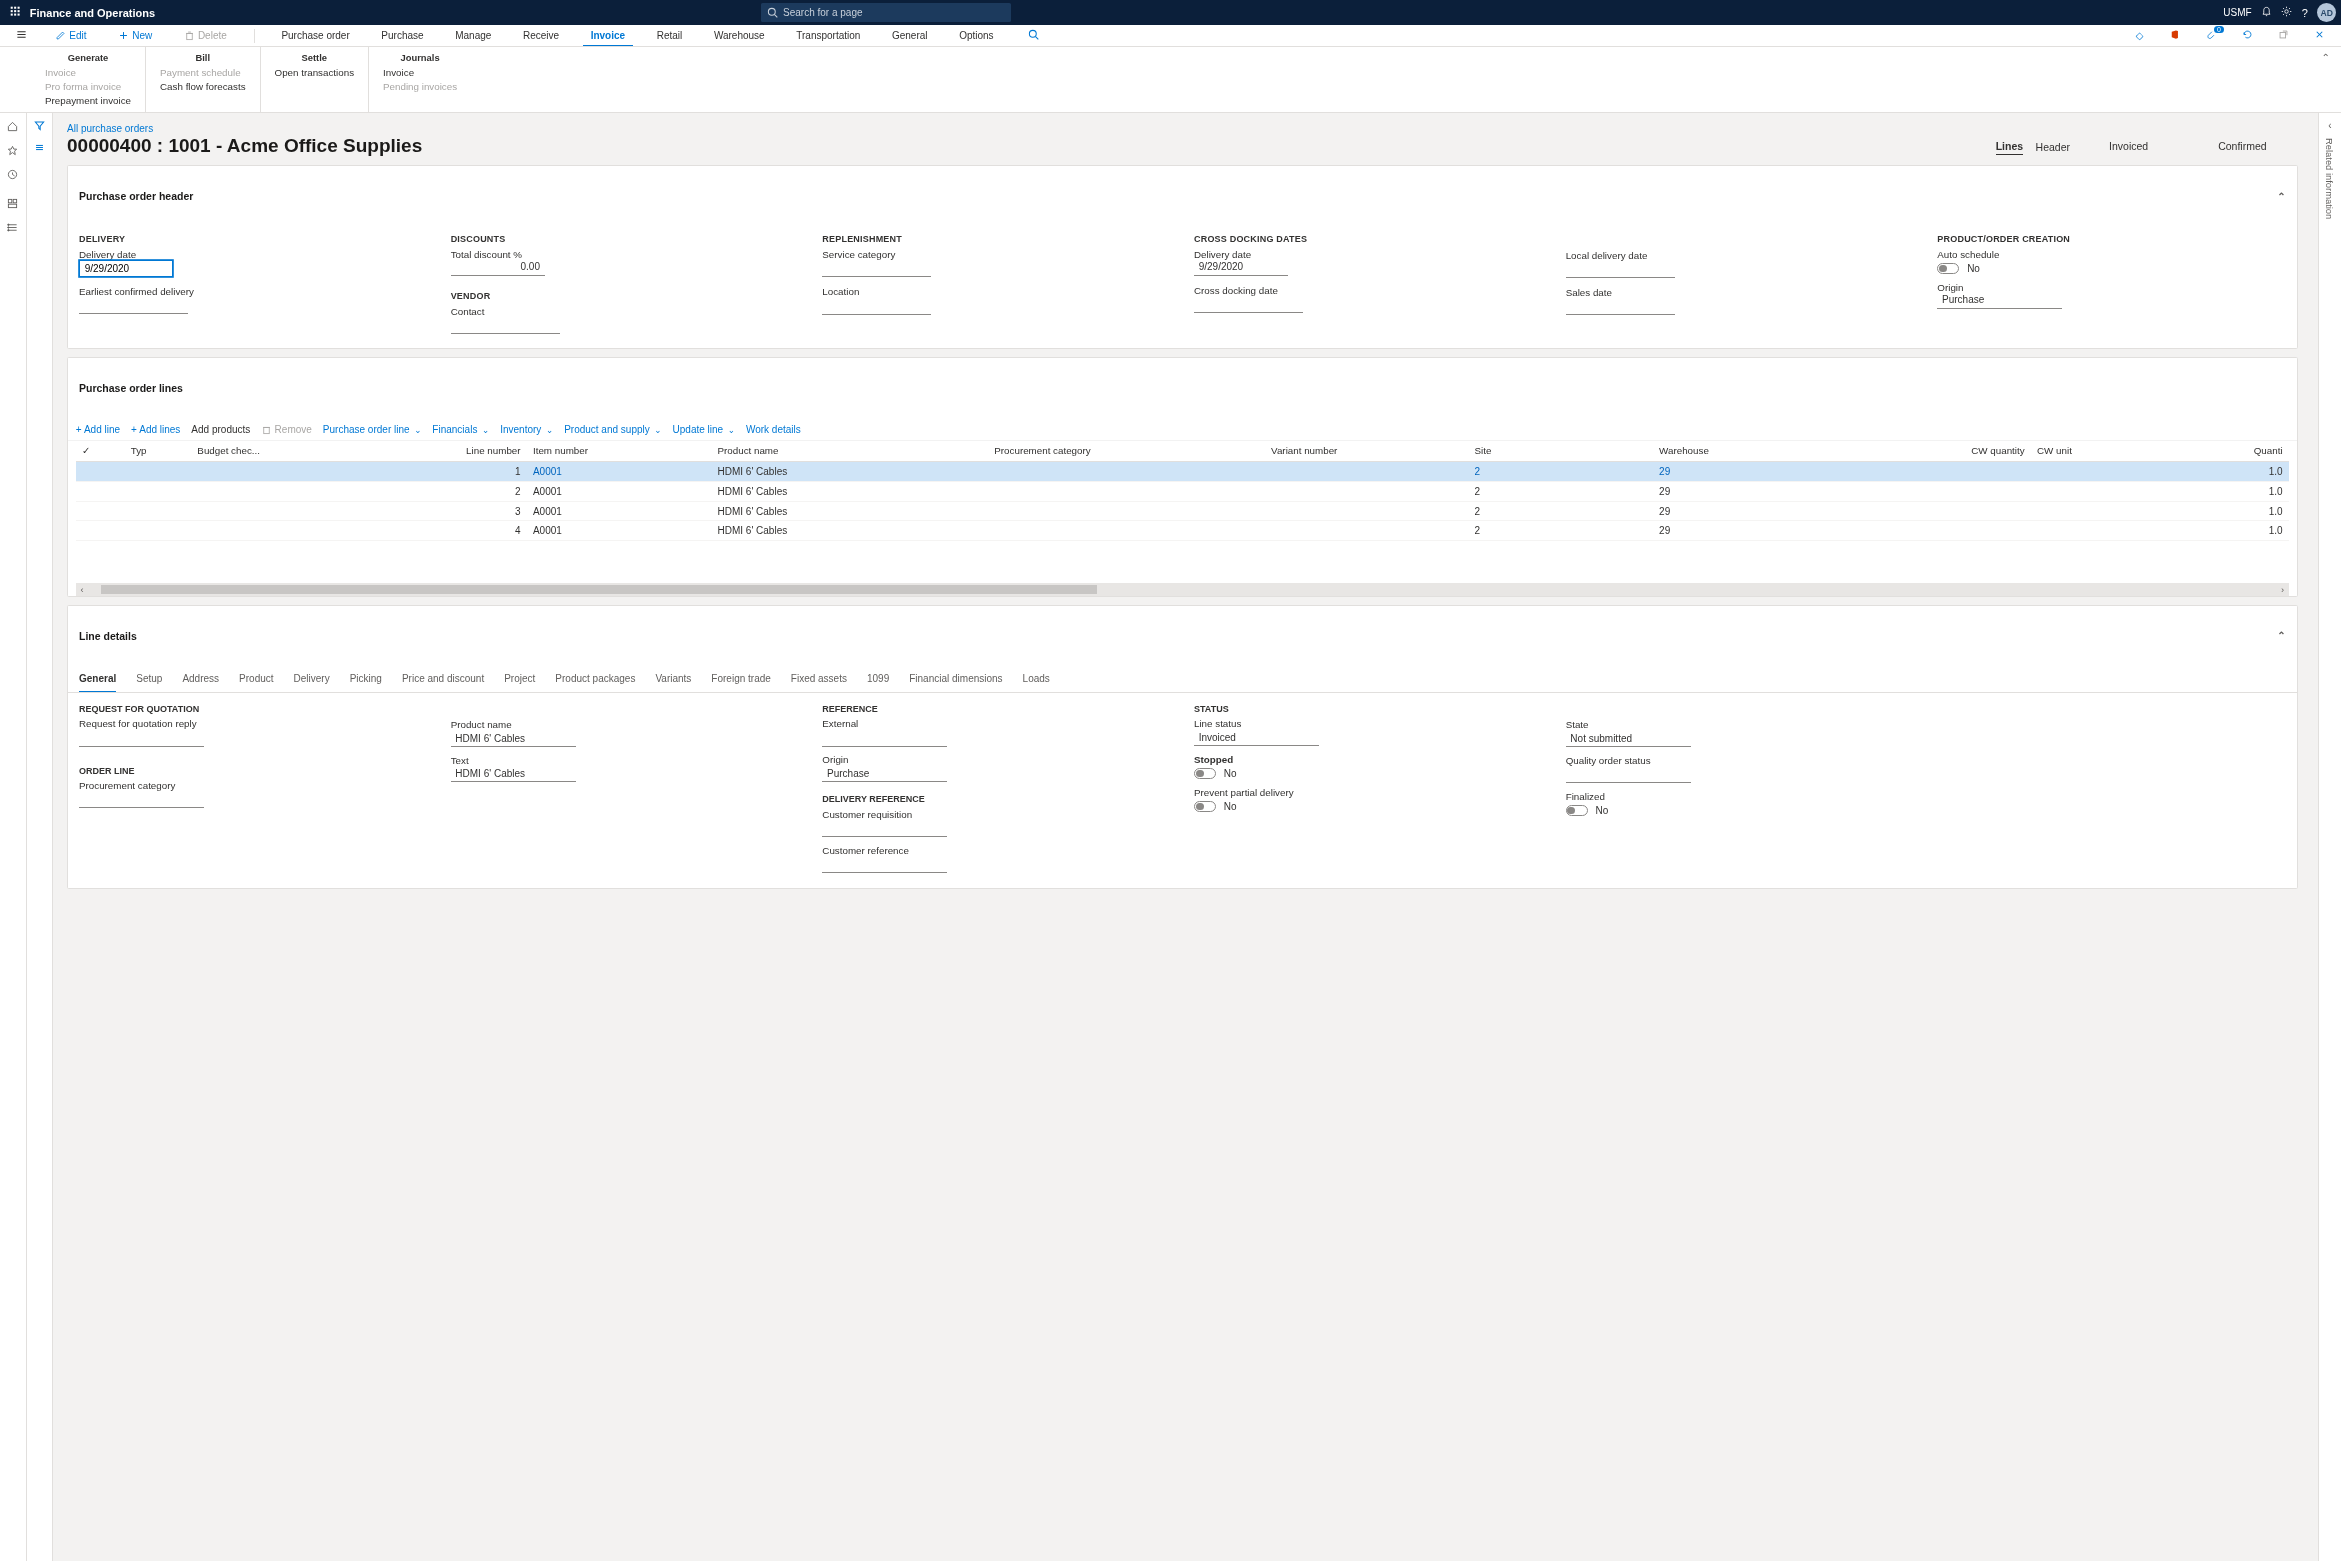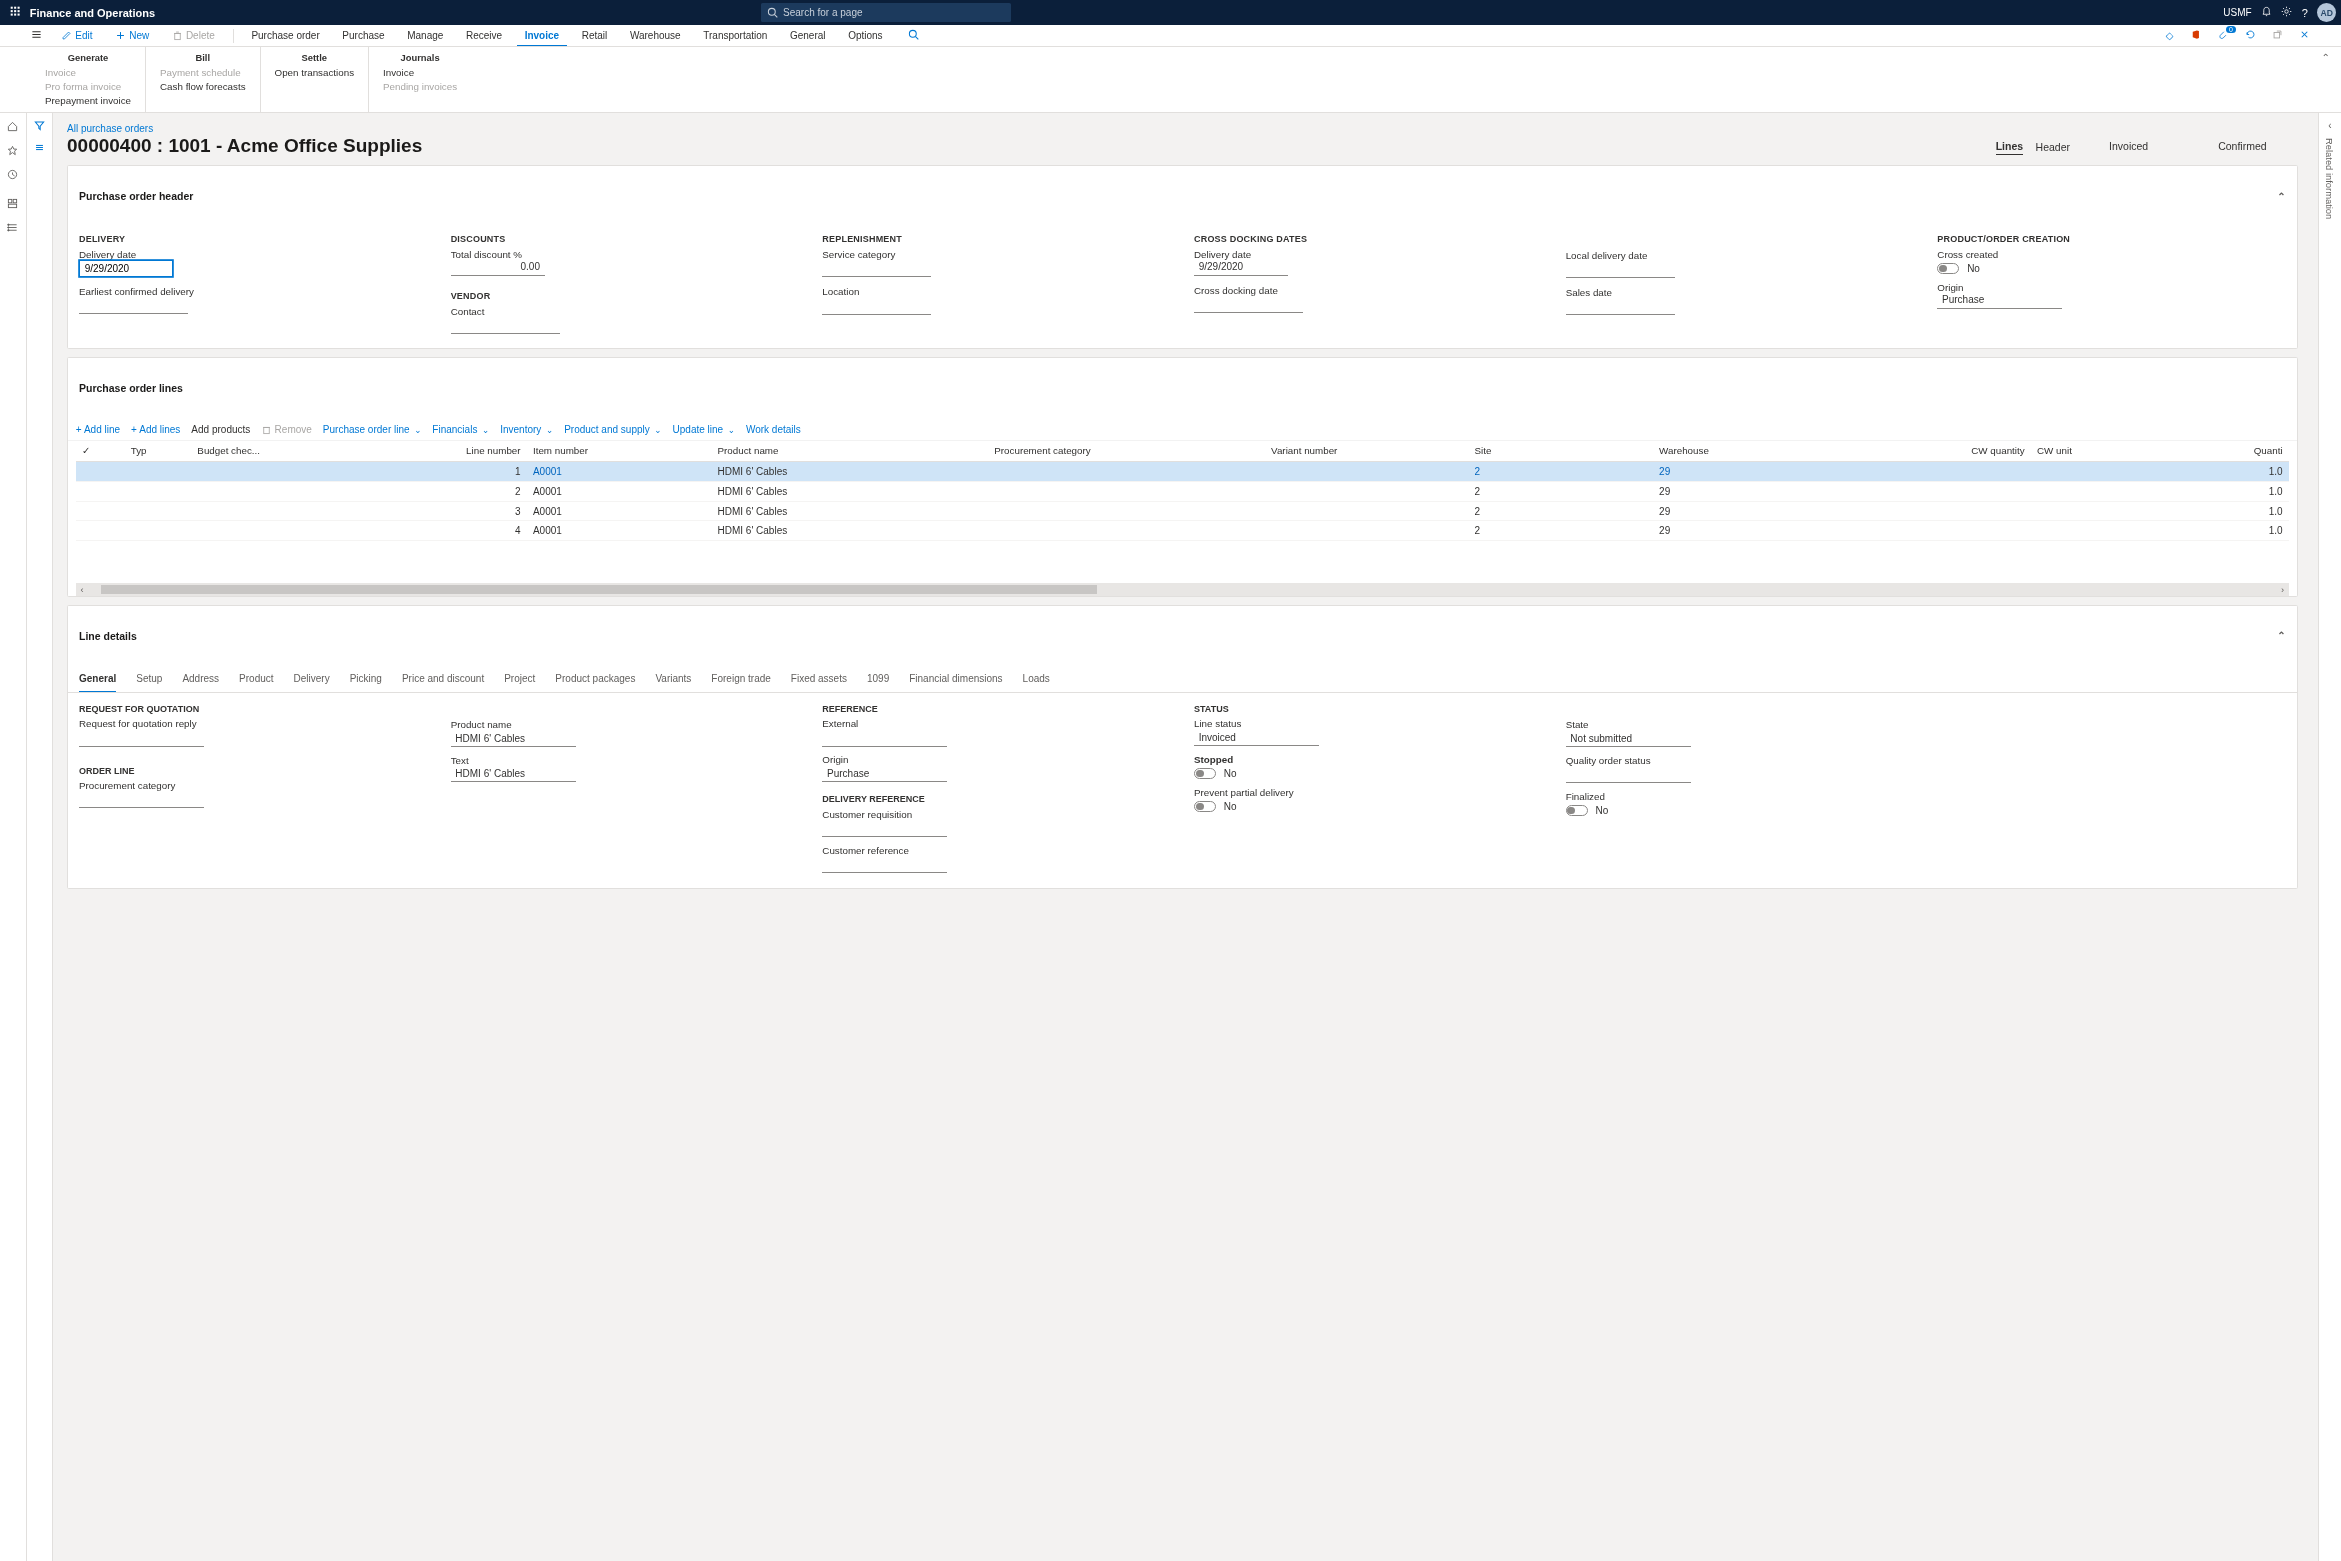--- a/index.html
+++ b/index.html
@@ -9,21 +9,21 @@
 .topbar { background: #0b1f3a; color: #fff; height: 25px; display: flex; align-items: center; padding: 0 4.7px; }
 .topbar .waffle { width: 22px; text-align: center; font-size: 11px; }
 .topbar .brand { font-size: 11px; font-weight: 600; margin-left: 3.1px; }
 .topbar .search { flex: 0 0 250px; margin: 0 auto; background: #1c3a5d; border-radius: 1.6px; height: 19px; display: flex; align-items: center; padding: 0 6.2px; color: #c8d0da; }
 .topbar .search svg { margin-right: 4.7px; }
 .topbar .right { margin-left: auto; display: flex; align-items: center; gap: 9.4px; }
 .topbar .right .icon { color: #fff; font-size: 11px; }
 .topbar .avatar { width: 19px; height: 19px; border-radius: 50%; background: #b4c6da; color: #2a4a6b; display: flex; align-items: center; justify-content: center; font-weight: 600; font-size: 8.6px; }
 
 
-.actionbar { height: 22px; border-bottom: 0.8px solid #e1dfdd; display: flex; align-items: center; padding: 0 26px; gap: 7px; }
+.actionbar { height: 22px; border-bottom: 0.8px solid #e1dfdd; display: flex; align-items: center; padding: 0 11px; gap: 16px; }
 .actionbar .hamburger { padding: 0 4.7px; }
 .actionbar .act { padding: 0 7.8px; display: flex; align-items: center; gap: 3.1px; color: #323130; cursor: pointer; height: 100%; }
 .actionbar .act.blue { color: #0078d4; }
 .actionbar .act.disabled { color: #a8a6a4; }
 .actionbar .act.active { border-bottom: 1.6px solid #0078d4; color: #0078d4; font-weight: 600; }
 .actionbar .divider { width: 0.8px; height: 14px; background: #e1dfdd; margin: 0 3.1px; }
 .actionbar .spacer { flex: 1; }
 .actionbar .ricon { color: #0078d4; padding: 0 4.7px; }
 
 
@@ -334,21 +334,21 @@
           </div>
           <div class="fcol">
             <div style="height:12.5px;"></div>
             <div class="flabel">Local delivery date</div>
             <div class="bline"></div>
             <div class="flabel" style="margin-top:9.4px;">Sales date</div>
             <div class="bline"></div>
           </div>
           <div class="fcol">
             <div class="sect-label">PRODUCT/ORDER CREATION</div>
-            <div class="flabel">Cross created</div>
+            <div class="flabel">Auto schedule</div>
             <div class="toggle-row">
                 <div class="toggle"></div>
                 <span>No</span>
               </div>
             <div class="flabel" style="margin-top:7.8px;">Origin</div>
             <div class="static" style="width:125px;">Purchase</div>
           </div>
         </div>
       </div>
     </div>

